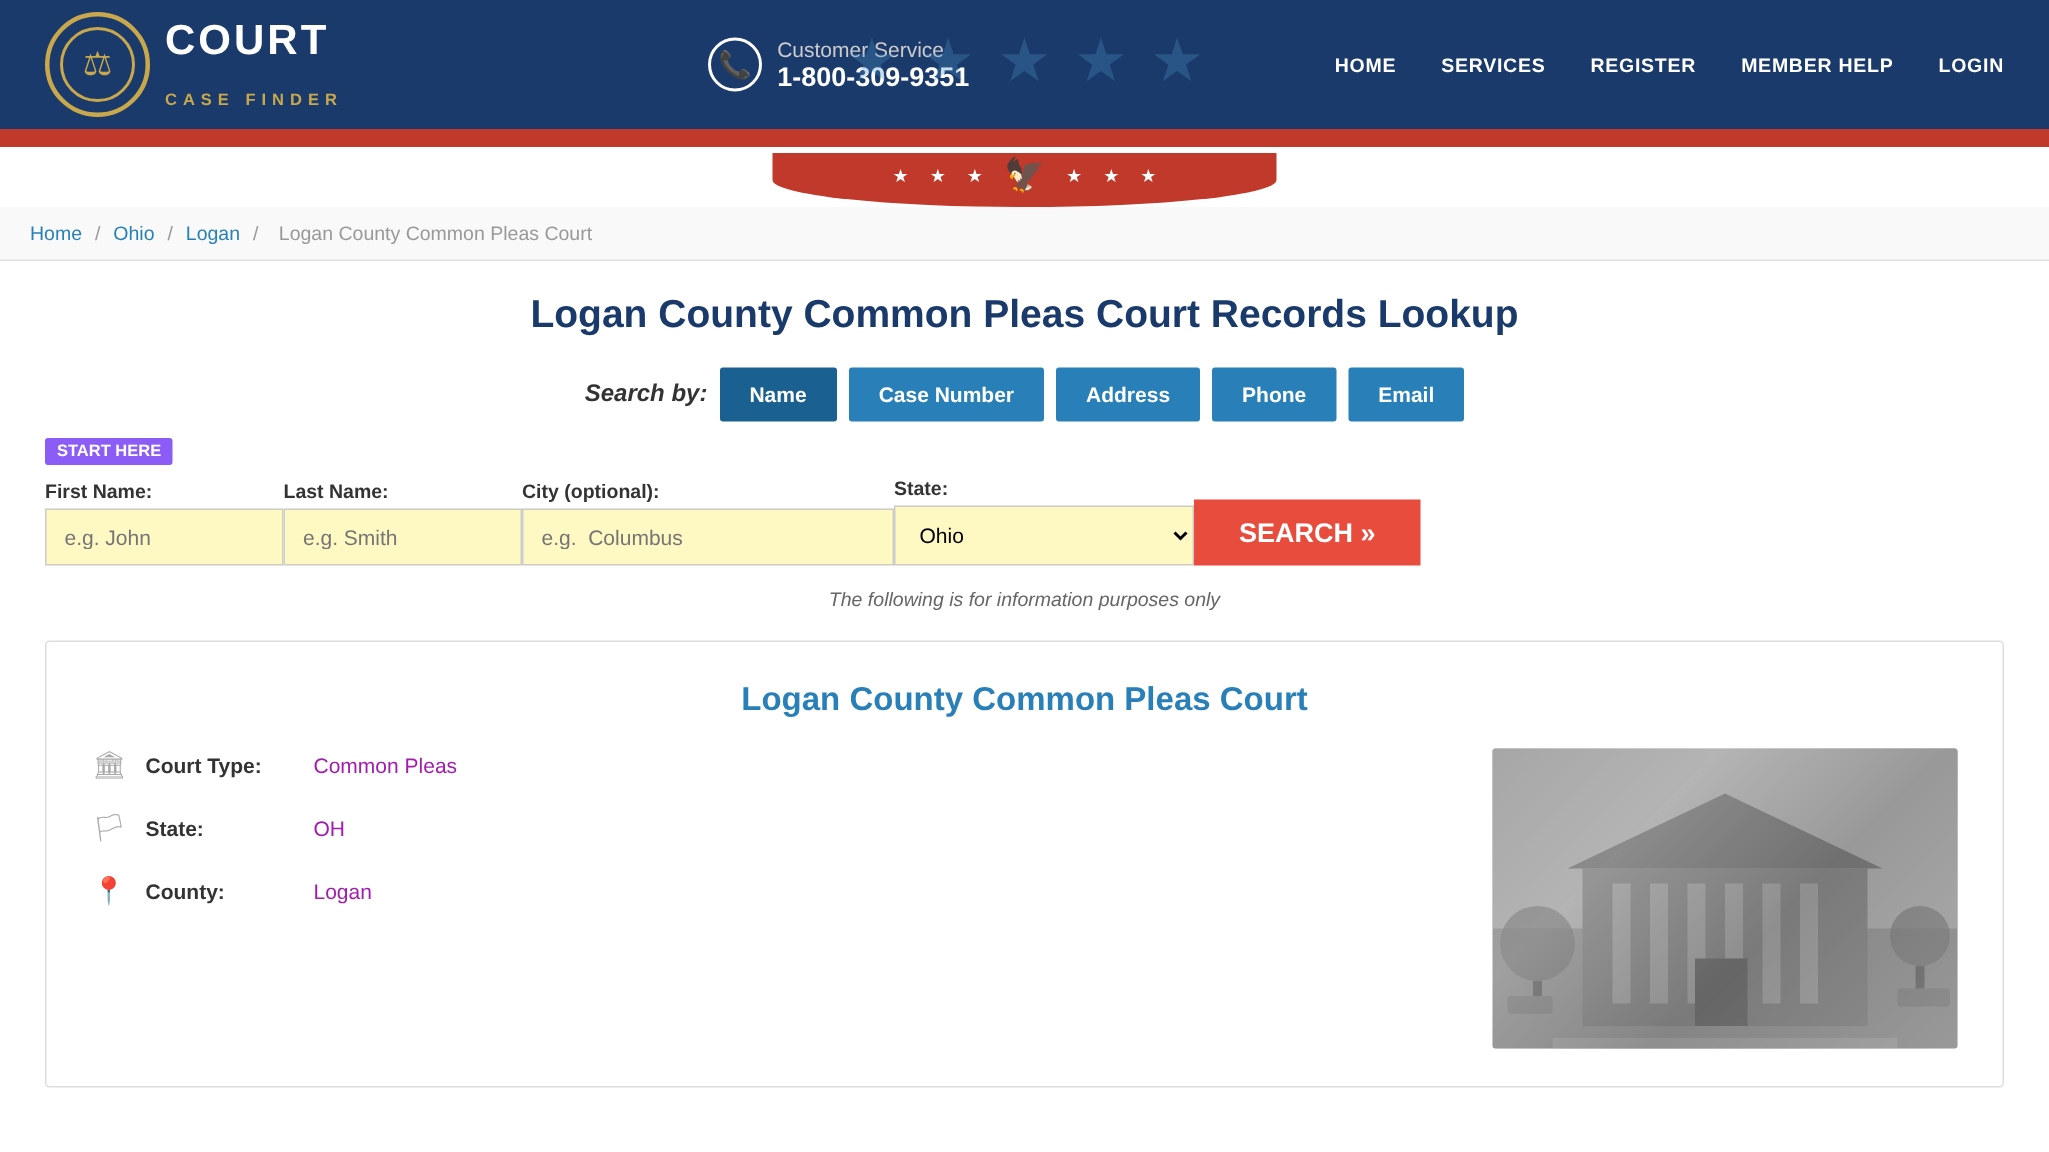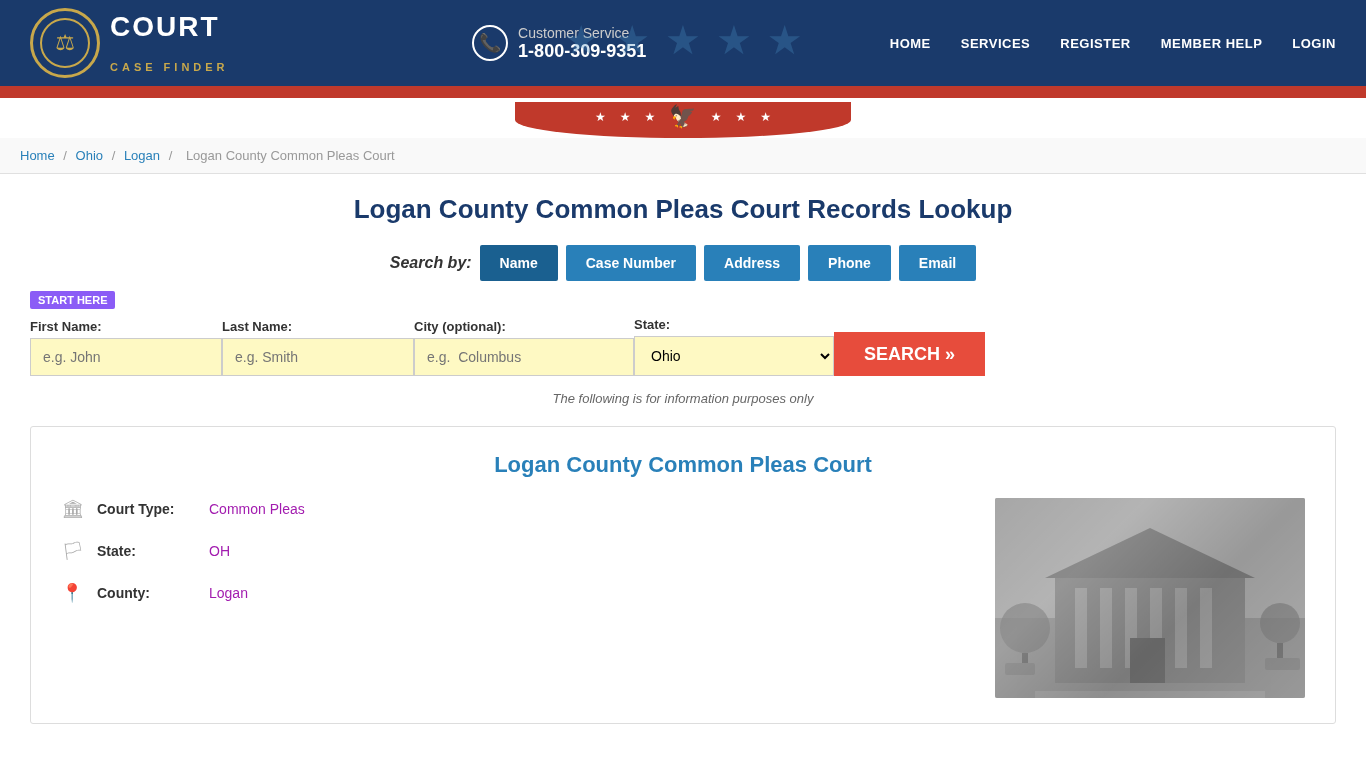--- a/index.html
+++ b/index.html
@@ -186,23 +186,23 @@
       font-size: 13px;
       font-weight: bold;
       color: #333;
     }
     .field-group input, .field-group select {
       padding: 10px 12px;
       border: 1px solid #ccc;
       font-size: 14px;
       background: #fef9c3;
       outline: none;
-      width: 192px;
-    }
-    .field-group.city input { width: 220px; }
+      width: 159px;
+    }
+    .field-group.city input { width: 248px; }
     .field-group.state select { width: 200px; }
     .search-button {
       padding: 10px 30px;
       background: #e74c3c;
       color: #fff;
       border: none;
       font-size: 18px;
       font-weight: bold;
       cursor: pointer;
       white-space: nowrap;

